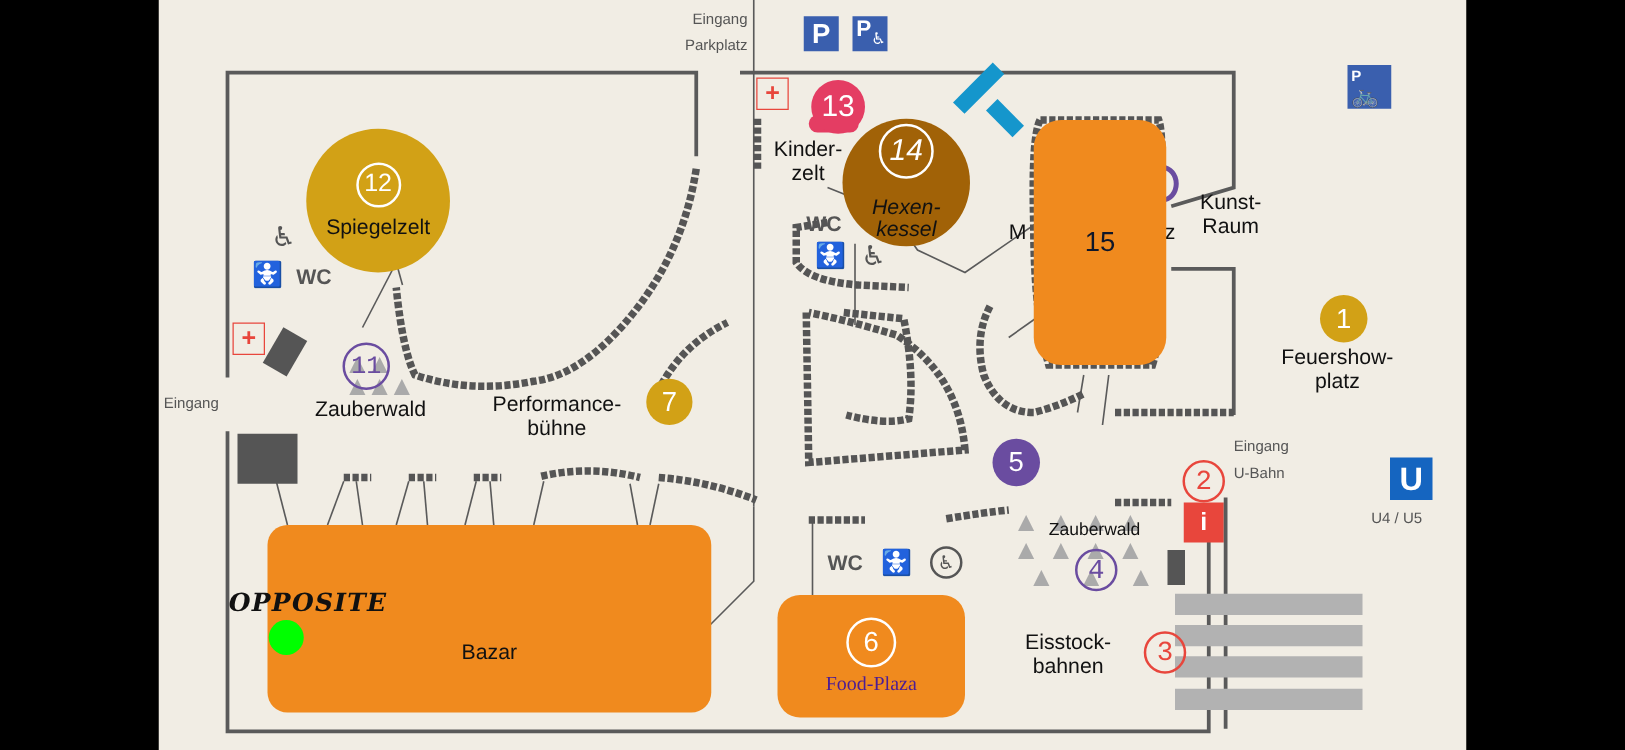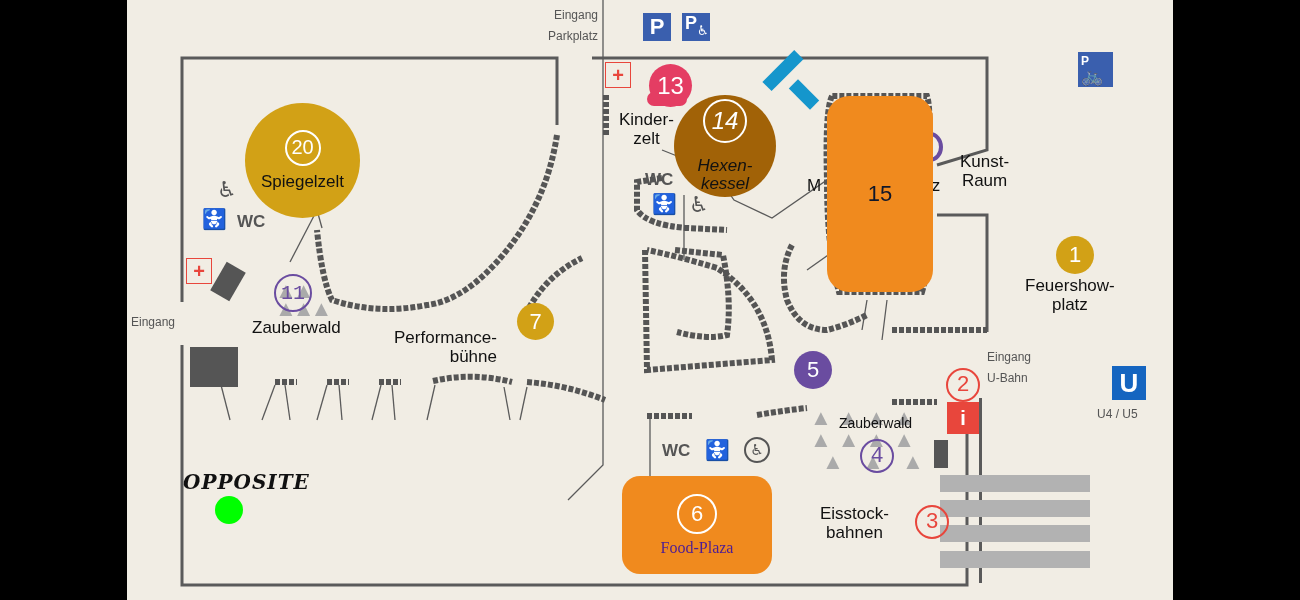--- a/index.html
+++ b/index.html
@@ -100,33 +100,33 @@
       <span>+</span>
     </div>
 
   <div class="blk" style="left:90px;top:265px;width:22px;height:33px;transform:rotate(30deg);"></div>
   <div class="blk" style="left:63px;top:347px;width:48px;height:40px;"></div>
   <div class="blk" style="left:807px;top:440px;width:14px;height:28px;"></div>
 
   <div class="glbl" style="left:4px;top:312px;">Eingang</div>
 
   <div class="circ" style="left:118px;top:103px;width:115px;height:115px;background:#d2a116;flex-direction:column;">
-    <div class="ring" style="position:relative;width:36px;height:36px;font-size:20px;">20</div>
+    <div class="ring" style="position:relative;width:36px;height:36px;font-size:20px;">12</div>
     <div style="color:#111;font-size:17px;margin-top:6px;">Spiegelzelt</div>
   </div>
 
   <div class="abs" style="left:90px;top:177px;font-size:22px;color:#555;">♿</div>
   <div class="abs" style="left:75px;top:207px;font-size:20px;color:#555;">🚼</div>
   <div class="abs" style="left:110px;top:212px;font-size:17px;font-weight:bold;color:#555;">WC</div>
 
   <div class="abs" style="left:148px;top:282px;color:#aaa;font-size:22px;letter-spacing:-4px;line-height:18px;">▲▲<br>▲▲▲</div>
   <div class="oring" style="left:147px;top:274px;width:38px;height:38px;border-color:#6a4ca0;color:#6a4ca0;font-size:20px;">11</div>
   <div class="lbl" style="left:125px;top:318px;">Zauberwald</div>
 
-  <div class="lbl" style="left:267px;top:328px;text-align:right;">
+  <div class="lbl" style="left:267px;top:314px;">
     <div>Performance-</div>
     <div>bühne</div>
   </div>
   <div class="circ" style="left:390px;top:303px;width:37px;height:37px;background:#d2a116;font-size:22px;">7</div>
 
   <div class="abs" style="left:520px;top:92px;width:40px;height:14px;background:#e43d63;border-radius:7px;"></div>
   <div class="circ" style="left:522px;top:64px;width:43px;height:43px;background:#e43d63;font-size:24px;">13</div>
   <div class="lbl" style="left:492px;top:110px;">
     <div>Kinder-</div>
     <div>zelt</div>
@@ -193,17 +193,20 @@
 
   <div class="abs" style="left:535px;top:441px;font-size:17px;font-weight:bold;color:#555;">WC</div>
   <div class="abs" style="left:578px;top:438px;font-size:20px;color:#555;">🚼</div>
   <div class="abs" style="left:617px;top:437px;width:26px;height:26px;border:2px solid #555;border-radius:50%;box-sizing:border-box;font-size:15px;color:#555;display:flex;align-items:center;justify-content:center;">♿</div>
 
   <div class="abs" style="left:495px;top:476px;width:150px;height:98px;background:#f08a1e;border-radius:18px;display:flex;flex-direction:column;align-items:center;justify-content:center;">
     <div class="ring" style="position:relative;width:40px;height:40px;font-size:22px;">6</div>
     <div style="color:#4c1d95;font-size:16px;margin-top:5px;font-family:Liberation Serif, serif;">Food-Plaza</div>
   </div>
 
+  <div class="abs" style="left:87px;top:420px;width:355px;height:150px;background:#f08a1e;border-radius:16px;">
+    <div class="abs" style="left:0;width:100%;top:92px;text-align:center;color:#111;font-size:17px;">Bazar</div>
+  </div>
 
   <div class="abs" style="left:56px;top:470px;font-family:'DejaVu Serif','Liberation Serif',serif;font-weight:bold;font-style:italic;font-size:20px;color:#111;letter-spacing:1px;">OPPOSITE</div>
   <div class="abs" style="left:88px;top:496px;width:28px;height:28px;border-radius:50%;background:#00ff00;"></div>
 
 </div>
 
 </body></html>

